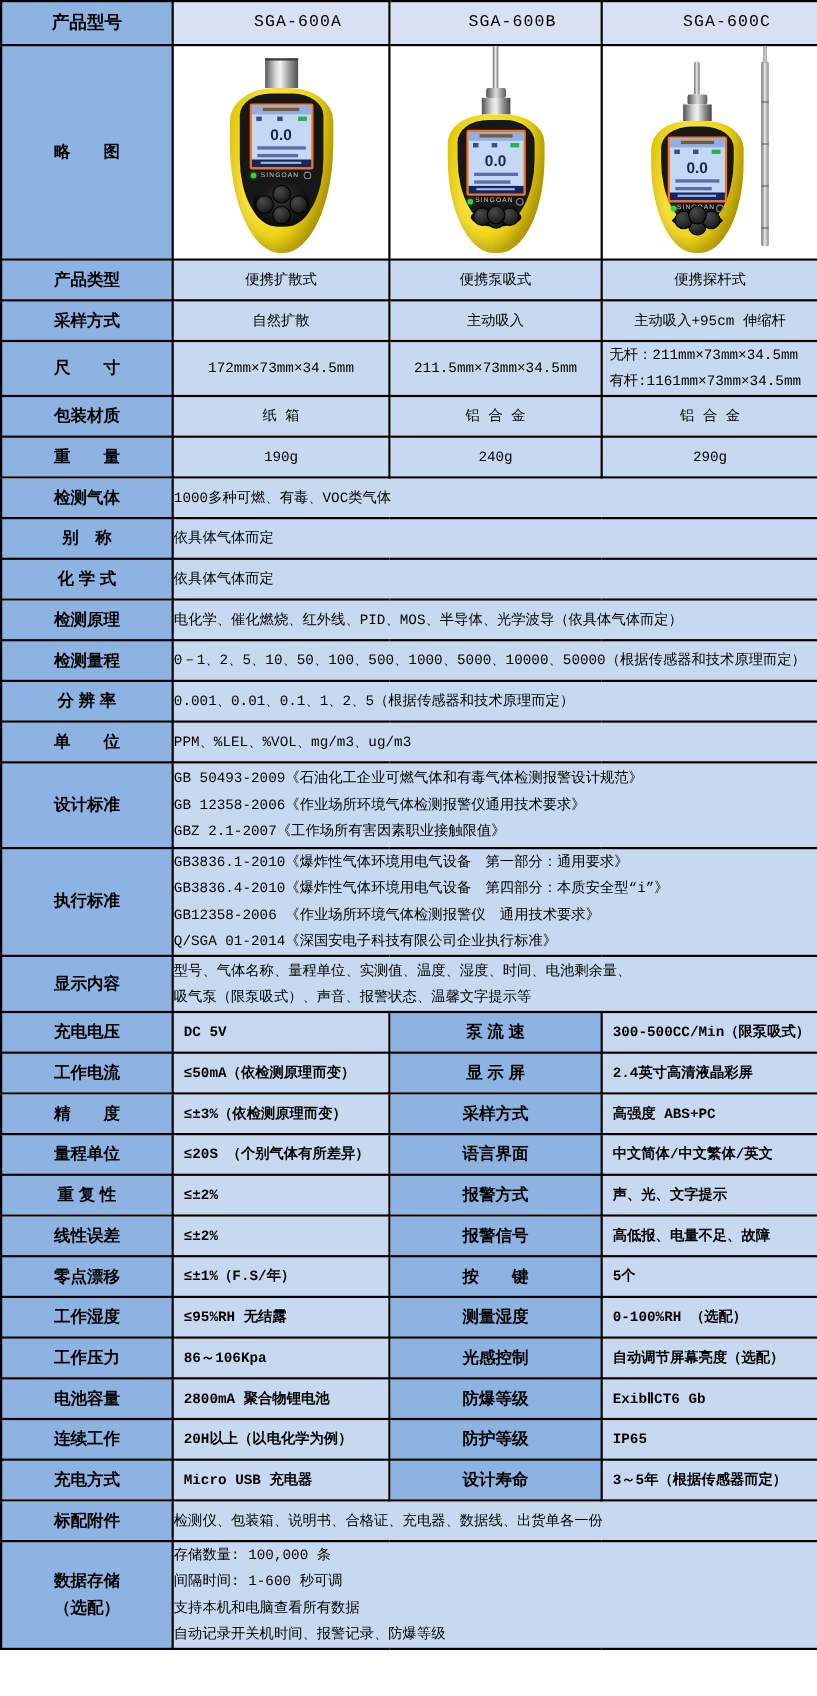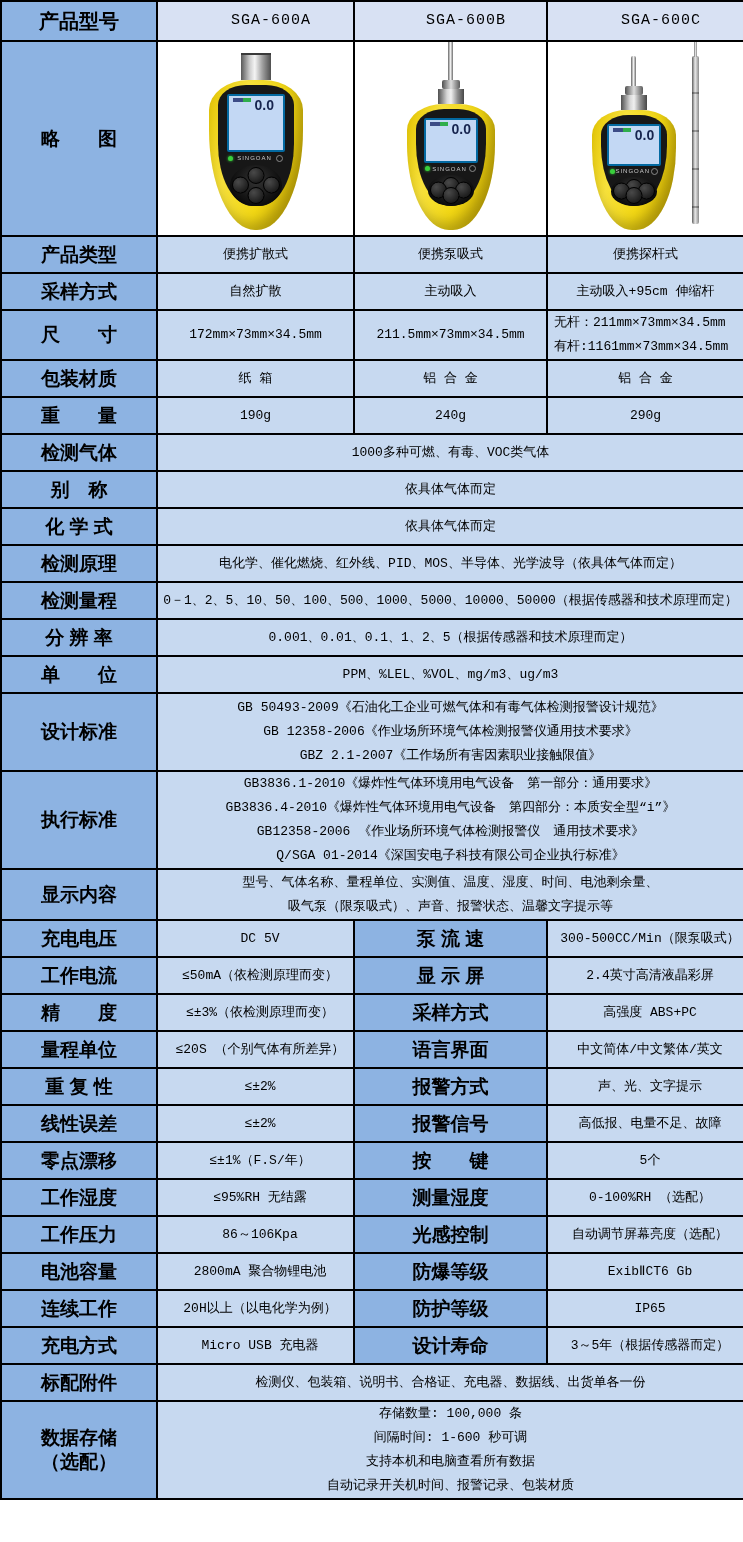--- a/index.html
+++ b/index.html
@@ -14,51 +14,51 @@
   }
   html,body{margin:0;padding:0;background:#fff;}
   body{width:743px;font-family:'Liberation Sans','DejaVu Sans',sans-serif;color:#000;}
   table{border-collapse:collapse;width:743px;table-layout:fixed;}
   td{border:2px solid var(--border);padding:0;overflow:hidden;vertical-align:middle;}
   
   .r-hdr{height:40px}.r-sketch{height:195px}.r-std{height:37px}
   .r-2a{height:40px}.r-2{height:51px}.r-3{height:78px}.r-4{height:98px}
   
   .cellbox{display:flex;flex-direction:column;justify-content:center;height:100%;box-sizing:border-box;}
-  .lbl{background:var(--label-bg);font-weight:bold;font-size:19px;}
+  .lbl{background:var(--label-bg);font-weight:bold;font-size:15px;}
   .lbl .cellbox{align-items:center;text-align:center;}
-  .hdrlbl{font-size:20px;}
+  .hdrlbl{font-size:16px;}
   .model{background:var(--model-bg);font-family:'Liberation Mono','DejaVu Sans Mono',monospace;font-size:15px;letter-spacing:1px;}
   .model .cellbox{align-items:center;padding-left:31px;}
-  .val{background:var(--value-bg);font-family:'Liberation Mono','DejaVu Sans Mono',monospace;font-size:13px;text-align:center;}
+  .val{background:var(--value-bg);font-family:'Liberation Mono','DejaVu Sans Mono',monospace;font-size:13px;}
   .val .cellbox{padding-left:0;}
   .val.center .cellbox{align-items:center;padding-left:0;}
   .val.ml .cellbox{align-items:flex-start;padding-left:6px;}
-  .val.dual .cellbox{padding-left:9px;}
+  .val.dual .cellbox{padding-left:9px;font-weight:bold;}
   .line{line-height:24px;white-space:nowrap;}
   .photo{background:var(--photo-bg);}
   
   .dev{position:relative;width:100%;height:190px;}
   .bodycol{position:absolute;left:50%;bottom:4px;transform:translateX(-50%);display:flex;flex-direction:column;align-items:center;}
   .dev.withrod .bodycol{left:44%;}
   .capA{width:30px;height:27px;border-top:2px solid #3a3a3a;box-sizing:border-box;
     background:linear-gradient(90deg,#585858,#cfcfcf 30%,#f4f4f4 46%,#9e9e9e 72%,#4e4e4e);}
   .rodTop{width:5px;background:linear-gradient(90deg,#666,#efefef 50%,#6e6e6e);border-radius:2px 2px 0 0;}
   .rodB{height:42px}.rodC{height:30px}
   .collar{width:18px;height:9px;background:linear-gradient(90deg,#4f4f4f,#ddd 50%,#5c5c5c);border-radius:2px;}
   .capB{width:26px;height:15px;background:linear-gradient(90deg,#4f4f4f,#d8d8d8 35%,#f0f0f0 50%,#8f8f8f 75%,#474747);}
   .dbody{position:relative;background:linear-gradient(105deg,#e3c400 0%,#f8e23c 30%,var(--dev-yellow) 60%,#c7a700 100%);
     box-shadow:inset -5px -8px 12px rgba(0,0,0,.22);}
   .v-diffusion .dbody{width:94px;height:150px;border-radius:40px 40px 46px 46px / 30px 30px 100px 100px;}
   .v-pump .dbody{width:88px;height:126px;border-radius:36px 36px 42px 42px / 26px 26px 86px 86px;}
   .v-probe .dbody{width:84px;height:120px;border-radius:34px 34px 40px 40px / 25px 25px 82px 82px;}
   .face{position:absolute;top:5px;left:9px;right:9px;bottom:24px;background:#171717;
     border-radius:28px 28px 34px 34px / 20px 20px 62px 62px;display:flex;flex-direction:column;align-items:center;}
-  .screen{margin-top:9px;background:var(--screen-blue);border:2px solid #0369a1;border-radius:2px;
-    display:flex;flex-direction:row;}
+  .screen{margin-top:9px;background:var(--screen-blue);border:2px solid #f97316;border-radius:2px;
+    display:flex;flex-direction:column;}
   .v-diffusion .screen{width:54px;height:72px;}
   .v-pump .screen,.v-probe .screen{width:50px;height:62px;}
   .s-top{height:8px;background:#8fb0e4;display:flex;align-items:center;justify-content:center;}
   .s-top::after{content:'';width:60%;height:3px;background:#7d5a2a;}
   .s-icons{height:9px;display:flex;align-items:center;justify-content:space-between;padding:0 4px;}
   .s-ic{width:5px;height:4px;background:#3c4c86;}
   .s-batt{width:8px;background:#2fae4b;}
   .s-val{text-align:center;font:bold 14px 'Liberation Sans','DejaVu Sans',sans-serif;color:#16244e;line-height:18px;}
   .s-dash{height:3px;background:#5a6da8;margin:2px 5px;}
   .s-dash.d2{margin-right:12px;}
@@ -750,18 +750,18 @@
           <div class="cellbox">
             <div class="line">数据存储</div>
             <div class="line">（选配）</div>
           </div>
         </td>
         <td class="val" colspan="3">
           <div class="cellbox">
             <div class="line">存储数量: 100,000 条</div>
             <div class="line">间隔时间: 1-600 秒可调</div>
             <div class="line">支持本机和电脑查看所有数据</div>
-            <div class="line">自动记录开关机时间、报警记录、包装材质</div>
+            <div class="line">自动记录开关机时间、报警记录、防爆等级</div>
           </div>
         </td>
       </tr>
     </tbody>
 </table>
 
 </body></html>

